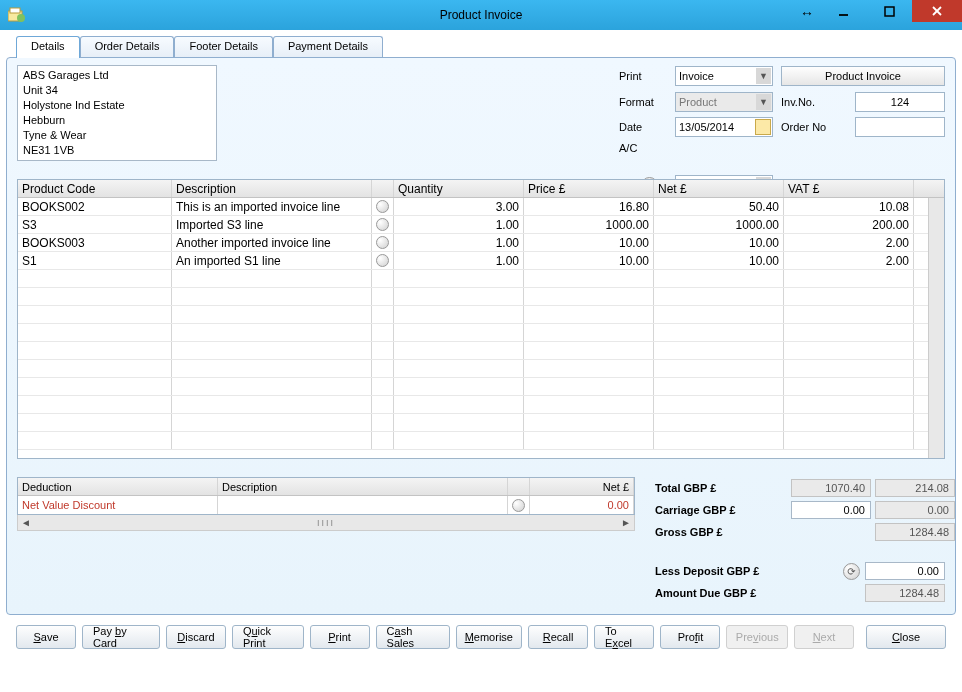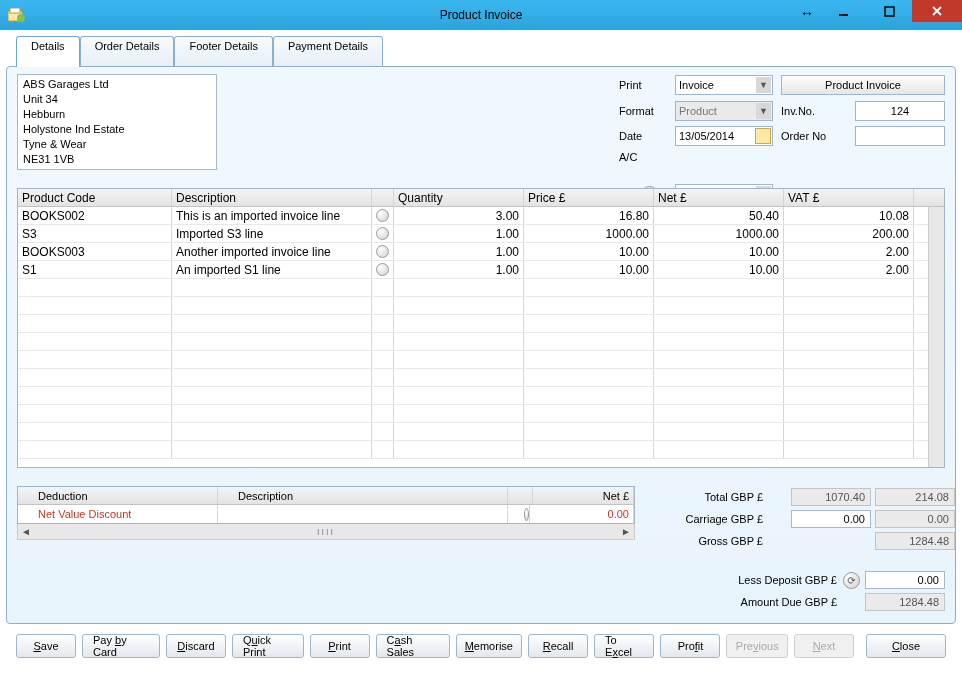--- a/index.html
+++ b/index.html
@@ -64,21 +64,21 @@
     padding: 5px 6px 6px 6px;
   }
   .tabbar {
     display: flex;
     gap: 0;
     margin-left: 10px;
   }
   .tab {
     border: 1px solid #8faecf;
     border-bottom: none;
-    padding: 3px 14px 15px 14px;
+    padding: 3px 14px 6px 14px;
     background: linear-gradient(to bottom,#f7fbff,#e6eef7);
     border-radius: 3px 3px 0 0;
     position: relative;
     top: 1px;
     cursor: pointer;
   }
   .tab.active {
     background: #fff;
     border-color: #6fa8d8;
     z-index: 2;
@@ -240,21 +240,20 @@
     grid-template-columns: 200px 290px 22px 1fr;
     height: 18px;
     font-size: 11px;
   }
   .dhead { background: linear-gradient(to bottom,#f4f4f4,#e3e3e3); border-bottom: 1px solid #c3c3c3; }
   .dhead > div, .drow > div {
     border-right: 1px solid #d5d5d5;
     padding: 0 4px;
     display:flex; align-items:center;
     overflow:hidden;
-    margin-left:16px;
   }
   .drow > div:nth-child(3) { padding:0; justify-content:center; }
   .red { color: #c0392b; }
   .hscroll {
     height: 16px;
     background: #e8e8e8;
     border: 1px solid #ccc;
     border-top: none;
     display: flex;
     align-items: center;
@@ -269,21 +268,21 @@
     width: 290px;
     font-size: 11px;
   }
   .totals .line {
     display: grid;
     grid-template-columns: 110px 18px 80px 80px;
     column-gap: 4px;
     align-items: center;
     height: 22px;
   }
-  .totals .lbl3 { text-align: right; padding-right:2px; }
+  .totals .lbl3 { padding-right:2px;font-weight:bold; }
   .valbox {
     background: #eaeaea;
     border: 1px solid #c3c3c3;
     height: 18px;
     display: flex;
     align-items: center;
     justify-content: flex-end;
     padding: 0 5px;
     font-size: 11px;
     color: #555;
@@ -369,22 +368,22 @@
     <div class="tab">Footer Details</div>
     <div class="tab">Payment Details</div>
   </div>
 
   <div class="panel">
 
     <div class="top-row">
       <div class="address-box">
         <div>ABS Garages Ltd</div>
         <div>Unit 34</div>
+        <div>Holystone Ind Estate</div>
         <div>Hebburn</div>
-        <div>Holystone Ind Estate</div>
         <div>Tyne &amp; Wear</div>
         <div>NE31 1VB</div>
       </div>
 
       <div class="header-grid">
         <div class="lbl">Print</div>
         <div class="combo">
           <span>Invoice</span>
           <span class="chev">▼</span>
         </div>

